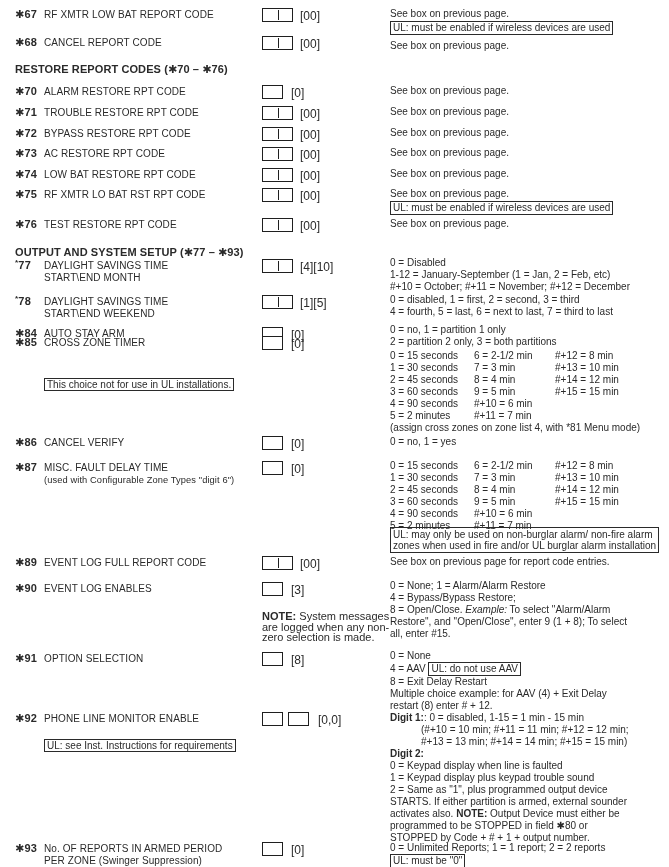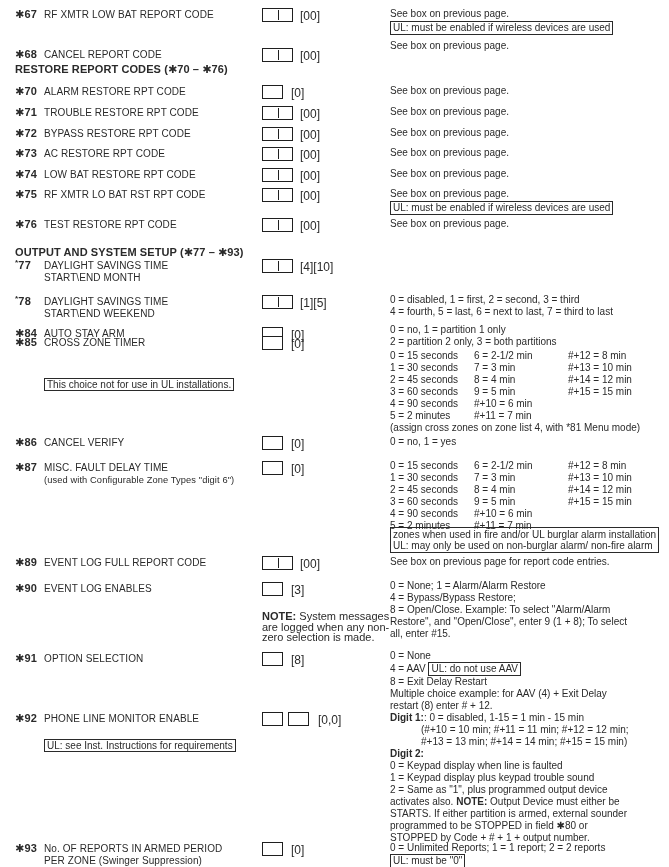--- a/index.html
+++ b/index.html
@@ -12,42 +12,42 @@
   .sub{font-size:9.3px}
   .fbox{position:absolute;left:262px;top:0;width:19px;height:12px;border:1.5px solid #1f1f1f;background:#fff}
   .dbl{width:29px}
   .dv{position:absolute;left:50%;top:1px;bottom:1px;width:1.5px;background:#1f1f1f}
   .fbox2{left:288px}
   .fdef{position:absolute;top:1px;font-size:12px}
   .shead{position:absolute;left:15px;font-size:11px;font-weight:700;letter-spacing:.1px}
   .rline,.rblock{position:absolute;left:390px;font-size:10px;line-height:12px}
   .boxed{display:inline-block;border:1px solid #2a2a2a;padding:0 2px}
   .trow{display:flex}
-  .tc1{width:84px}.tc2{width:94px}.tc3{flex:1}
+  .tc1{width:84px}.tc2{width:81px}.tc3{flex:1}
   .ind{padding-left:31px}
   .b{font-weight:700}
-  .it{}
+  .it{font-style:italic}
   .note-mid{position:absolute;left:262px;width:132px;font-size:11px;line-height:10.5px}
   .lnote{position:absolute;font-size:10px}
 </style>
 </head>
 <body>
 
 <div class="page">
 
   <div class="frow" style="top:8px">
     <span class="fnum">✱67</span>
     <span class="flabel">RF XMTR LOW BAT REPORT CODE</span>
     <span class="fbox dbl">
         <i class="dv"></i>
       </span>
     <span class="fdef" style="left:300px">[00]</span>
   </div>
 
-  <div class="frow" style="top:48px">
+  <div class="frow" style="top:36px">
     <span class="fnum">✱68</span>
     <span class="flabel">CANCEL REPORT CODE</span>
     <span class="fbox dbl">
         <i class="dv"></i>
       </span>
     <span class="fdef" style="left:300px">[00]</span>
   </div>
 
   <div class="shead" style="top:63px">RESTORE REPORT CODES (✱70 – ✱76)</div>
 
@@ -218,20 +218,25 @@
   <div class="rline" style="top:40px">See box on previous page.</div>
   <div class="rline" style="top:85px">See box on previous page.</div>
   <div class="rline" style="top:106px">See box on previous page.</div>
   <div class="rline" style="top:127px">See box on previous page.</div>
   <div class="rline" style="top:147px">See box on previous page.</div>
   <div class="rline" style="top:168px">See box on previous page.</div>
   <div class="rline" style="top:188px">See box on previous page.</div>
   <div class="rline" style="top:201px"><span class="boxed">UL: must be enabled if wireless devices are used</span></div>
   <div class="rline" style="top:218px">See box on previous page.</div>
 
+  <div class="rblock" style="top:257px">
+    <div>0 = Disabled</div>
+    <div>1-12 = January-September (1 = Jan, 2 = Feb, etc)</div>
+    <div>#+10 = October; #+11 = November; #+12 = December</div>
+  </div>
 
   <div class="rblock" style="top:294px">
     <div>0 = disabled, 1 = first, 2 = second, 3 = third</div>
     <div>4 = fourth, 5 = last, 6 = next to last, 7 = third to last</div>
   </div>
 
   <div class="rblock" style="top:324px">
     <div>0 = no, 1 = partition 1 only</div>
     <div>2 = partition 2 only, 3 = both partitions</div>
   </div>
@@ -299,22 +304,22 @@
         <span class="tc3"></span>
       </div>
     <div class="trow">
         <span class="tc1">5 = 2 minutes</span>
         <span class="tc2">#+11 = 7 min</span>
         <span class="tc3"></span>
       </div>
   </div>
   <div class="rblock" style="top:527px">
     <span class="boxed" style="line-height:11px;padding:1px 2px">
+      <div>UL: may only be used on non-burglar alarm/ non-fire alarm</div>
       <div>zones when used in fire and/or UL burglar alarm installation</div>
-      <div>UL: may only be used on non-burglar alarm/ non-fire alarm</div>
     </span>
   </div>
 
   <div class="rline" style="top:556px">See box on previous page for report code entries.</div>
 
   <div class="rblock" style="top:580px">
     <div>0 = None; 1 = Alarm/Alarm Restore</div>
     <div>4 = Bypass/Bypass Restore;</div>
     <div><span>8 = Open/Close. </span><span class="it">Example:</span><span>  To select "Alarm/Alarm</span></div>
     <div>Restore", and "Open/Close", enter 9 (1 + 8);  To select</div>
@@ -330,22 +335,22 @@
   </div>
 
   <div class="rblock" style="top:712px">
     <div><span class="b">Digit 1:</span><span>: 0 = disabled, 1-15 = 1 min - 15 min</span></div>
     <div class="ind">(#+10 = 10 min; #+11 = 11 min; #+12 = 12 min;</div>
     <div class="ind">#+13 = 13 min; #+14 = 14 min; #+15 = 15 min)</div>
     <div class="b">Digit 2:</div>
     <div>0 = Keypad display when line is faulted</div>
     <div>1 = Keypad display plus keypad trouble sound</div>
     <div>2 = Same as "1", plus programmed output device</div>
+    <div>STARTS. If either partition is armed, external sounder</div>
     <div><span>activates also. </span><span class="b">NOTE:</span><span> Output Device must either be</span></div>
-    <div>STARTS. If either partition is armed, external sounder</div>
     <div>programmed to be STOPPED in field ✱80 or</div>
     <div>STOPPED by Code + # + 1 + output number.</div>
   </div>
 
   <div class="rblock" style="top:842px">
     <div>0 = Unlimited Reports; 1 = 1 report; 2 = 2 reports</div>
     <div><span class="boxed">UL: must be "0"</span></div>
   </div>
 
 </div>

